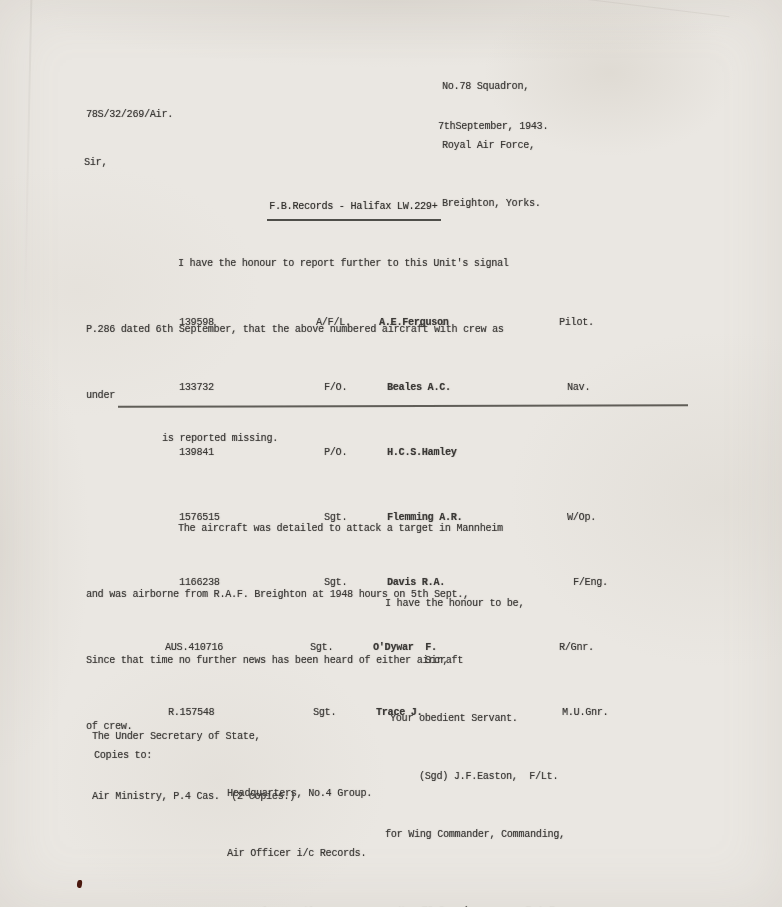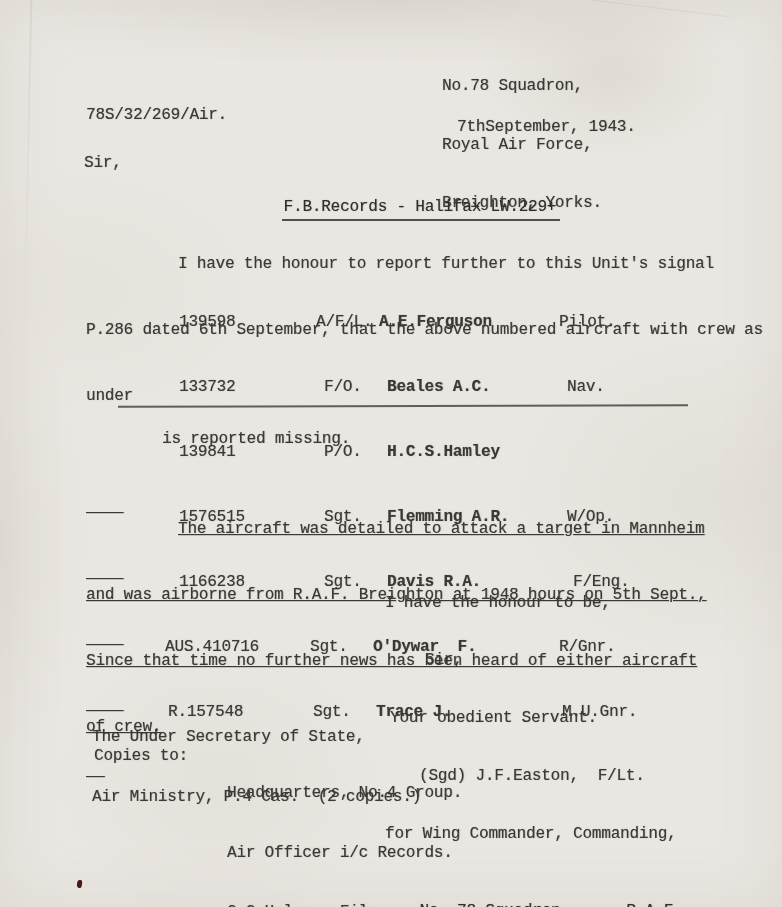--- a/index.html
+++ b/index.html
@@ -11,46 +11,46 @@
     background-color:#eae7e2;
     background-image:
       radial-gradient(ellipse 180px 120px at 78% 8%,  rgba(210,204,194,0.45), rgba(210,204,194,0) 70%),
       radial-gradient(ellipse 260px 180px at 10% 32%, rgba(223,218,210,0.40), rgba(223,218,210,0) 70%),
       radial-gradient(ellipse 300px 240px at 92% 55%, rgba(212,207,198,0.35), rgba(212,207,198,0) 70%),
       radial-gradient(ellipse 240px 200px at 28% 86%, rgba(217,212,204,0.35), rgba(217,212,204,0) 70%),
       radial-gradient(ellipse 500px 90px  at 50% 0%,  rgba(201,195,185,0.30), rgba(201,195,185,0) 75%),
       radial-gradient(ellipse 120px 300px at 0% 60%,  rgba(205,199,189,0.25), rgba(205,199,189,0) 75%);
     box-shadow: inset 0 0 60px rgba(160,152,140,0.18);
     font-family:"Liberation Mono","DejaVu Sans Mono",monospace;
-    font-size:16px;
+    font-size:10px;
     letter-spacing:-0.2px;
     color:#3b3936;
   }
   .t {
     position:absolute;
     white-space:pre;
     line-height:22px;
     text-shadow:0.4px 0.4px 0.9px rgba(59,57,54,0.55);
   }
   .ln { display:block; }
   
   #sender   { left:442px; top:38px;  line-height:19.5px; }
   #ref      { left:86px;  top:104px; }
-  #date     { left:457px; top:116px;font-family:Liberation Mono, monospace; }
+  #date     { left:438px; top:116px;font-family:Liberation Mono, monospace; }
   #sal      { left:84px;  top:152px; }
   
   #subject  { left:246px; top:174px; color:#312f2b; }
   #subject .us {
     display:inline-block;
     border-bottom:2px solid rgba(52,50,46,0.85);
     padding:0 4px 1px 2px; margin-left:-2px;
   }
   
   #para1 { left:86px; top:209px; }
-  #para2 { left:86px; top:474px;text-decoration:underline; }
+  #para2 { left:86px; top:474px; }
   .ind   { padding-left:92px; }
   
   #crew { left:165px; top:268px; width:560px; }
   .crew-row { display:flex; line-height:21px; }
   .c-num  { width:137px; }
   .c-rank { width:63px;  }
   .c-name { width:180px;font-weight:bold; }
   .c-duty { flex:1; }
   .crew-row:nth-child(-n+5) .c-num { padding-left:14px; }
   .crew-row:nth-child(7)    .c-num { padding-left:3px;  }

